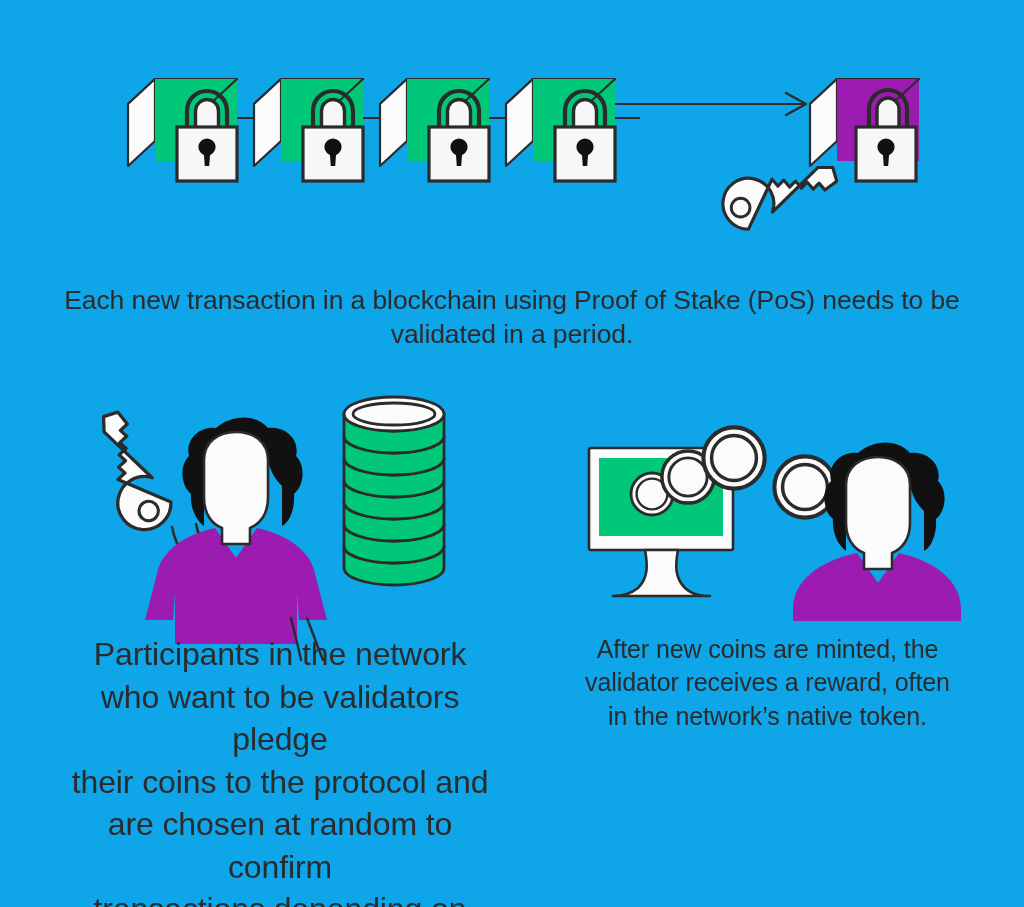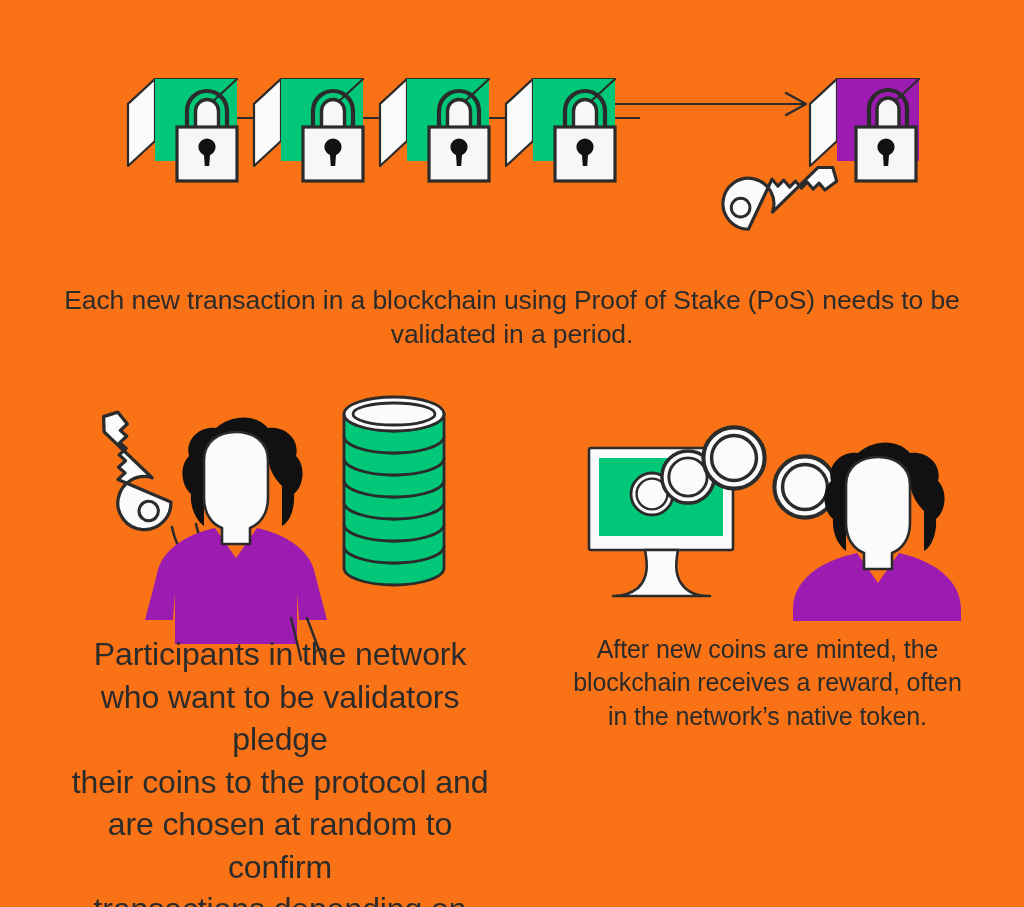--- a/index.html
+++ b/index.html
@@ -11,21 +11,21 @@
     height: 907px;
     background: #f2f2f2;
     font-family: "Liberation Sans", sans-serif;
     overflow: hidden;
     position: relative;
   }
   #infographic {
     position: relative;
     width: 1024px;
     height: 907px;
-    background: #f97316;
+    background: #0ea5e9;
   }
   .svg-layer {
     position: absolute;
     left: 0;
     top: 0;
     width: 1024px;
     height: 907px;
   }
   .caption {
     position: absolute;
@@ -293,16 +293,16 @@
   <div class="caption" id="caption-top">Each new transaction in a blockchain using Proof of Stake (PoS) needs to be validated in a period.</div>
 
   <div class="caption" id="caption-left">Participants in the network
 who want to be validators pledge
 their coins to the protocol and
 are chosen at random to confirm
 transactions depending on
 their stake.</div>
 
   <div class="caption" id="caption-right">After new coins are minted, the
-blockchain receives a reward, often
+validator receives a reward, often
 in the network’s native token.</div>
 
 </div>
 
 </body></html>

